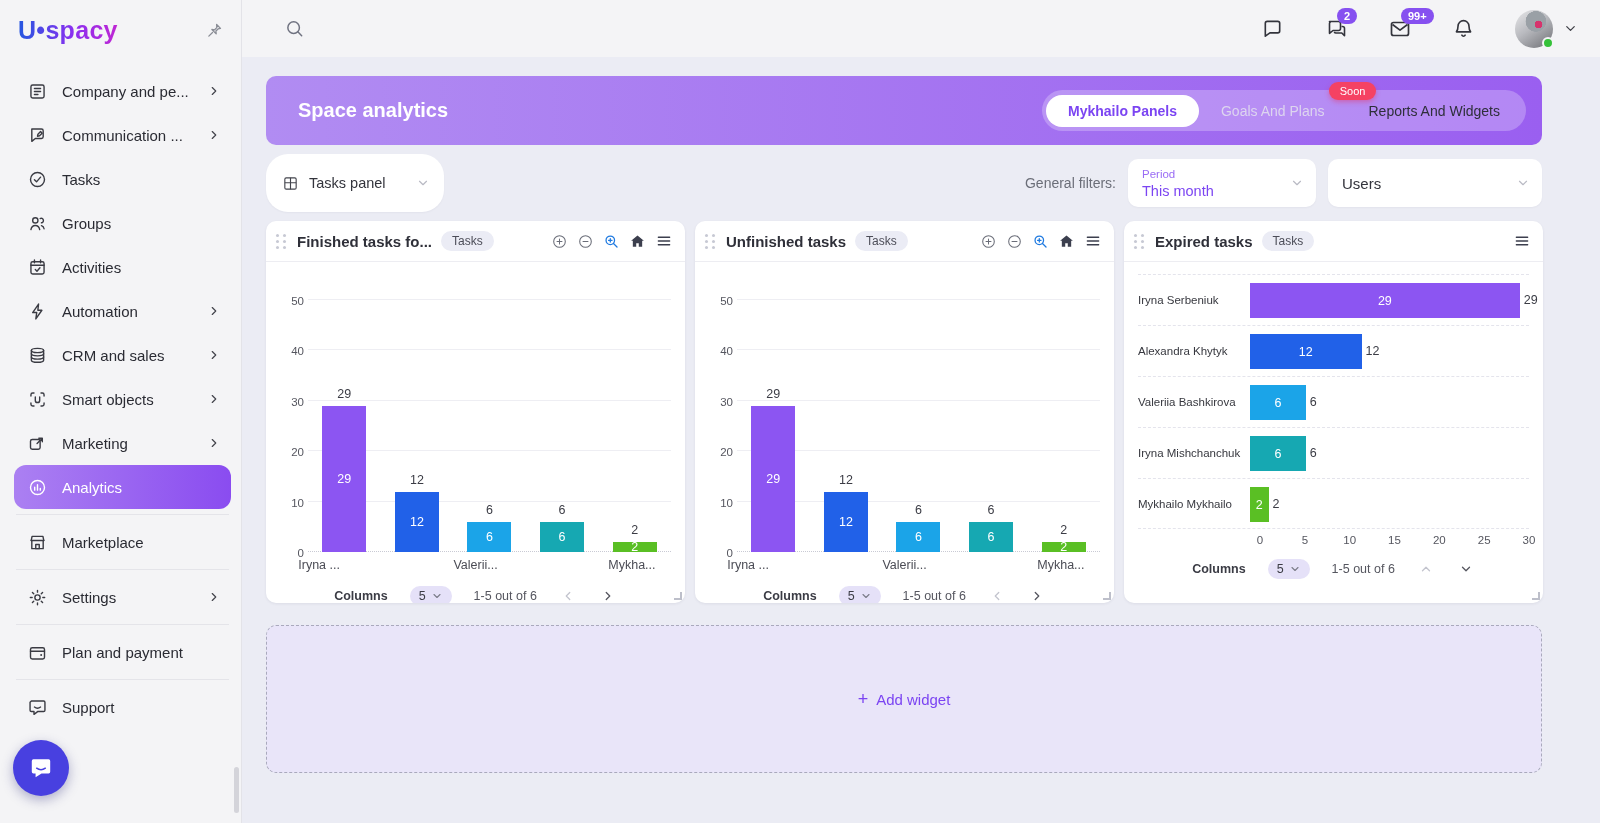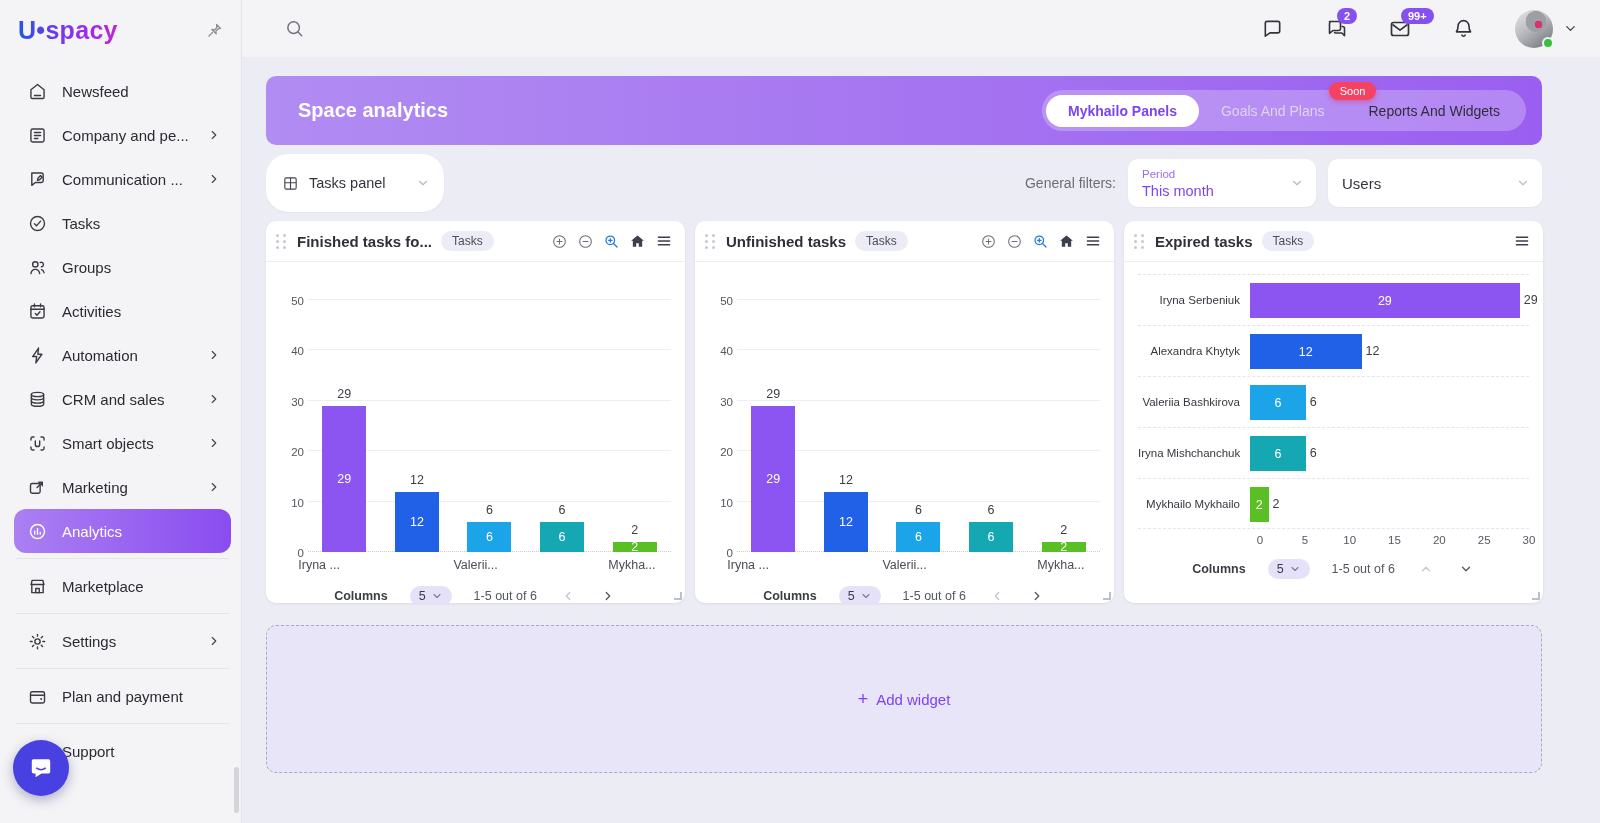--- a/index.html
+++ b/index.html
@@ -104,21 +104,21 @@
   .vbar{position:absolute; bottom:0; left:50%; transform:translateX(-50%); width:44px; display:flex; align-items:center; justify-content:center;}
   .vbar span{color:#fff; font-size:12.5px;}
   .vtop{position:absolute; left:50%; transform:translateX(-50%); font-size:12.5px; color:#3b3c45;}
   .vxlabels{display:flex; height:26px; align-items:center;}
   .vxlabels div{flex:1; text-align:center; font-size:12.5px; color:#4b4c55; white-space:nowrap;}
 
   
   .hrows{position:relative;}
   .hrow{height:51px; display:flex; align-items:center; border-top:1px dashed #e4e4ec;}
   .hrow:last-of-type{border-bottom:1px dashed #e4e4ec;}
-  .hname{width:112px; text-align:right; padding-right:10px; font-size:11.5px; color:#37383f; white-space:nowrap;}
+  .hname{width:112px; padding-right:10px; font-size:11.5px; color:#37383f; white-space:nowrap;}
   .htrack{flex:1; position:relative; height:100%;}
   .hbar{position:absolute; top:8px; height:35px; left:0; display:flex; align-items:center; justify-content:center;}
   .hbar span{color:#fff; font-size:12.5px;}
   .hout{position:absolute; top:50%; transform:translateY(-50%); font-size:12.5px; color:#3b3c45;}
   .hx{position:relative; height:22px; margin-left:122px;}
   .hx span{position:absolute; transform:translateX(-50%); font-size:11.5px; color:#55565f; top:5px;}
 
   
   .add-widget{margin-top:22px; height:148px; border-radius:10px; background:#e9e5f9; border:1px dashed #a9a9bc;
     display:flex; align-items:center; justify-content:center; cursor:pointer;}
@@ -138,29 +138,20 @@
   <aside class="sidebar">
     <div class="logo-row">
       <span class="logo-text">U•spacy</span>
       <span class="pin-btn">
         <svg width="17" height="17" viewBox="0 0 24 24" fill="none" stroke="currentColor" stroke-width="1.8" stroke-linecap="round" stroke-linejoin="round">
             <path d="M15 3.5 20.5 9l-3.5.8-3 3 .4 3.9-6.1-6.1 3.9.4 3-3zM9.2 14.8 4 20"></path>
           </svg>
       </span>
     </div>
     <nav class="menu" id="sidebar-menu">
-        <div class="side-item">
-          <span class="s-icon">
-            <svg width="21" height="21" viewBox="0 0 24 24" fill="none" stroke="currentColor" stroke-width="1.6" stroke-linecap="round" stroke-linejoin="round">
-              <path d="M4.5 10 12 4l7.5 6v8.5a1.5 1.5 0 0 1-1.5 1.5H6a1.5 1.5 0 0 1-1.5-1.5z"></path>
-              <path d="M8.5 16.5h7"></path>
-            </svg>
-          </span>
-          <span class="s-label">Newsfeed</span>
-        </div>
         <div class="side-item">
           <span class="s-icon">
             <svg width="21" height="21" viewBox="0 0 24 24" fill="none" stroke="currentColor" stroke-width="1.6" stroke-linecap="round" stroke-linejoin="round">
               <rect x="4.5" y="4.5" width="15" height="15" rx="2"></rect>
               <path d="M8.5 8.5h7M8.5 12h7M8.5 15.5h4"></path>
             </svg>
           </span>
           <span class="s-label">Company and pe...</span>
           <span class="s-chev">
             <svg width="14" height="14" viewBox="0 0 24 24" fill="none" stroke="currentColor" stroke-width="2" stroke-linecap="round" stroke-linejoin="round">

